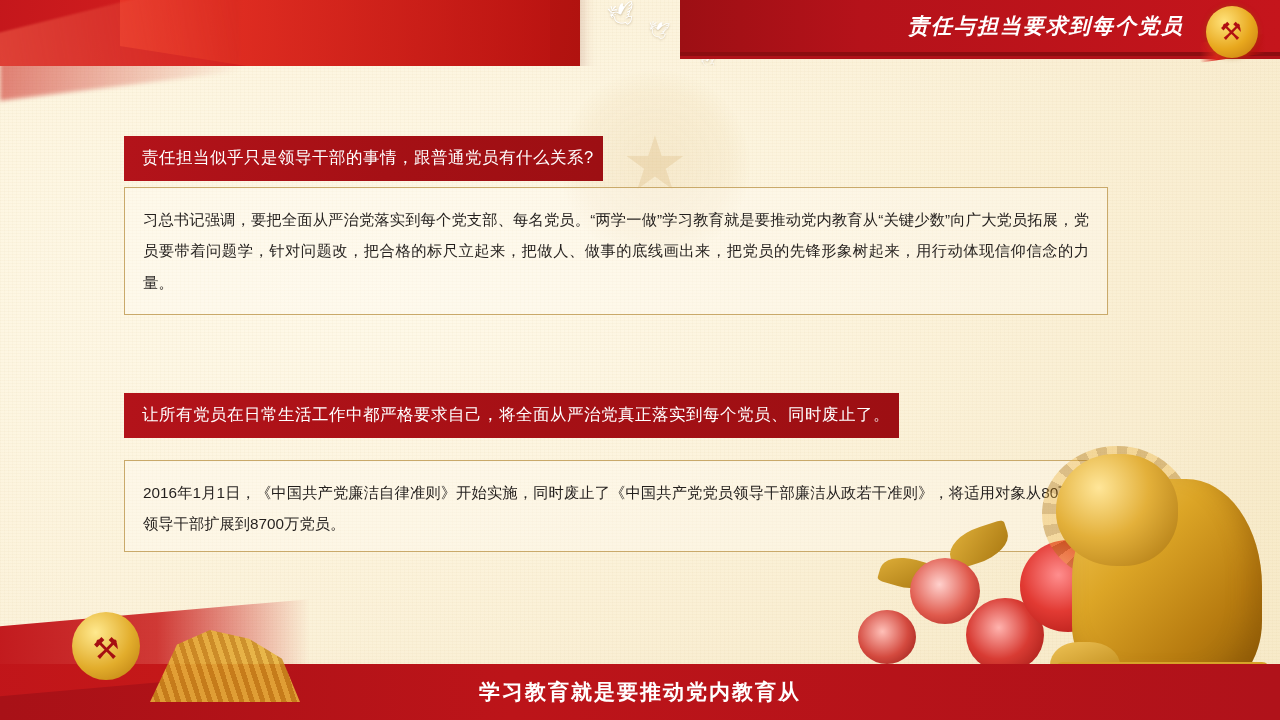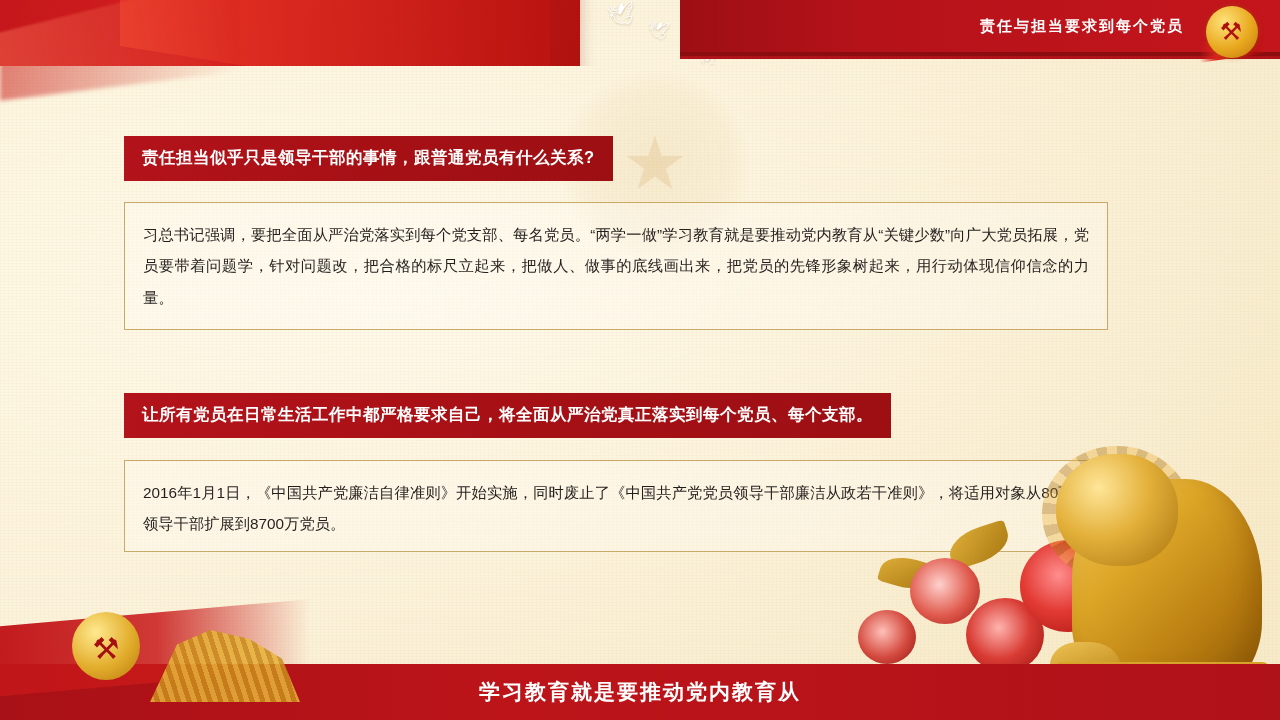--- a/index.html
+++ b/index.html
@@ -72,24 +72,25 @@
   .title-strip {
     position: absolute; right: 0; top: 0;
     width: 600px; height: 56px;
     background: linear-gradient(90deg, #9d0f14 0%, #b5121a 30%, #c5151c 100%);
     border-bottom: 4px solid #8c0d10;
     display: flex; align-items: center; justify-content: flex-end;
     padding-right: 96px;
   }
   .title-strip .slide-title {
     color: #ffffff;
-    font-size: 15px;
+    font-size: 21px;
     font-weight: bold;
     letter-spacing: 2px;
     white-space: nowrap;
+    font-style: italic;
   }
   .title-underline {
     position: absolute; right: 0; top: 56px;
     width: 600px; height: 3px;
     background: #b01219;
   }
   .emblem {
     position: absolute; right: 14px; top: 4px;
     width: 66px; height: 56px;
   }
@@ -121,41 +122,41 @@
   .dove.d3 { left: 700px; top: 54px; font-size: 13px; opacity:.85; transform: rotate(-4deg); }
 
   
   .content { position: absolute; left: 0; top: 0; width: 1280px; height: 720px; }
 
   .section { position: absolute; }
   .section-head {
     background: linear-gradient(90deg, #b3131a 0%, #a51015 55%, #9d0f13 100%);
     color: #fff;
     font-size: 16.5px;
-    font-weight: bold;
+    font-weight: normal;
     letter-spacing: .5px;
-    padding: 11px 18px 12px 18px;
+    padding: 11px 9px 12px 18px;
     display: inline-block;
     white-space: nowrap;
   }
   .section-body {
     border: 1px solid #c9a96a;
     background: rgba(255,253,246,0.35);
     padding: 16px 18px 14px 18px;
   }
   .section-body p {
     color: #231f1d;
     font-size: 15.3px;
     line-height: 2.05;
     text-align: justify;
     text-justify: inter-ideograph;
   }
 
   #sec1 { left: 124px; top: 136px; width: 984px; }
-  #sec1 .section-body { margin-top: 21px; height: 128px; }
+  #sec1 .section-body { margin-top: 6px; height: 128px; }
   #sec2 { left: 124px; top: 393px; width: 984px; }
   #sec2 .section-body { margin-top: 22px; height: 92px; }
 
   
   .footer {
     position: absolute; left: 0; bottom: 0;
     width: 1280px; height: 56px;
     background: linear-gradient(90deg, #a81117 0%, #bc1419 40%, #b0121a 100%);
     display: flex; align-items: center; justify-content: center;
     z-index: 5;
@@ -282,21 +283,21 @@
   <div class="content">
 
     <div class="section" id="sec1">
       <div class="section-head">责任担当似乎只是领导干部的事情，跟普通党员有什么关系?</div>
       <div class="section-body">
         <p>习总书记强调，要把全面从严治党落实到每个党支部、每名党员。“两学一做”学习教育就是要推动党内教育从“关键少数”向广大党员拓展，党员要带着问题学，针对问题改，把合格的标尺立起来，把做人、做事的底线画出来，把党员的先锋形象树起来，用行动体现信仰信念的力量。</p>
       </div>
     </div>
 
     <div class="section" id="sec2">
-      <div class="section-head">让所有党员在日常生活工作中都严格要求自己，将全面从严治党真正落实到每个党员、每个支部。</div>
+      <div class="section-head">让所有党员在日常生活工作中都严格要求自己，将全面从严治党真正落实到每个党员、同时废止了。</div>
       <div class="section-body">
         <p>2016年1月1日，《中国共产党廉洁自律准则》开始实施，同时废止了《中国共产党党员领导干部廉洁从政若干准则》，将适用对象从80万的领导干部扩展到8700万党员。</p>
       </div>
     </div>
 
   </div>
 
   <div class="br-decor">
     <div class="flowers">
       <div class="leaf l1"></div>

